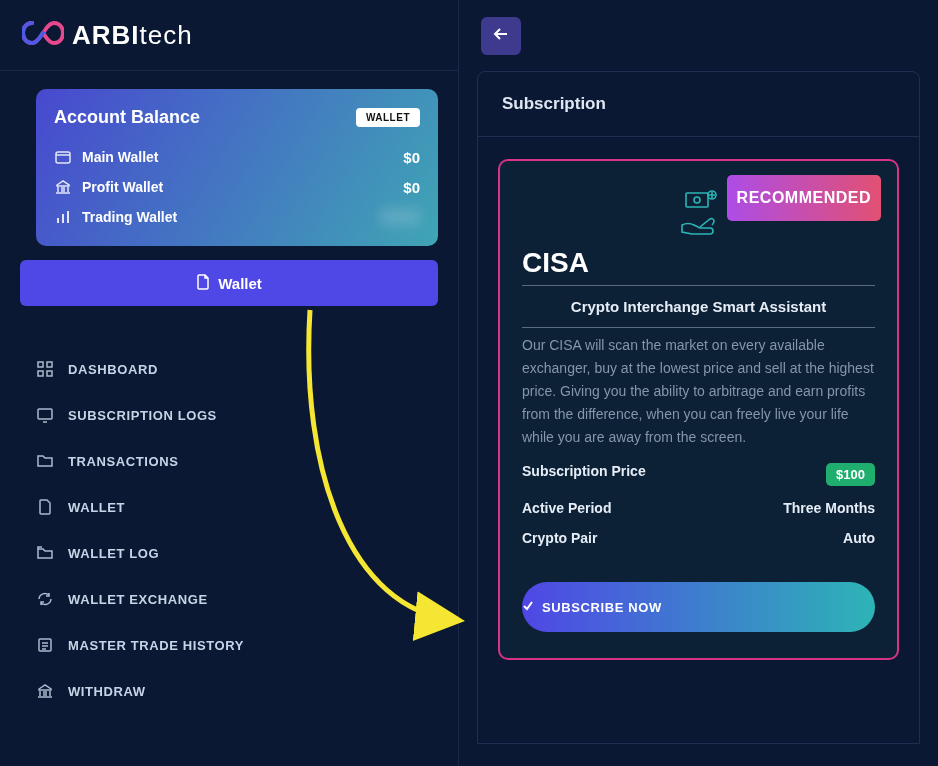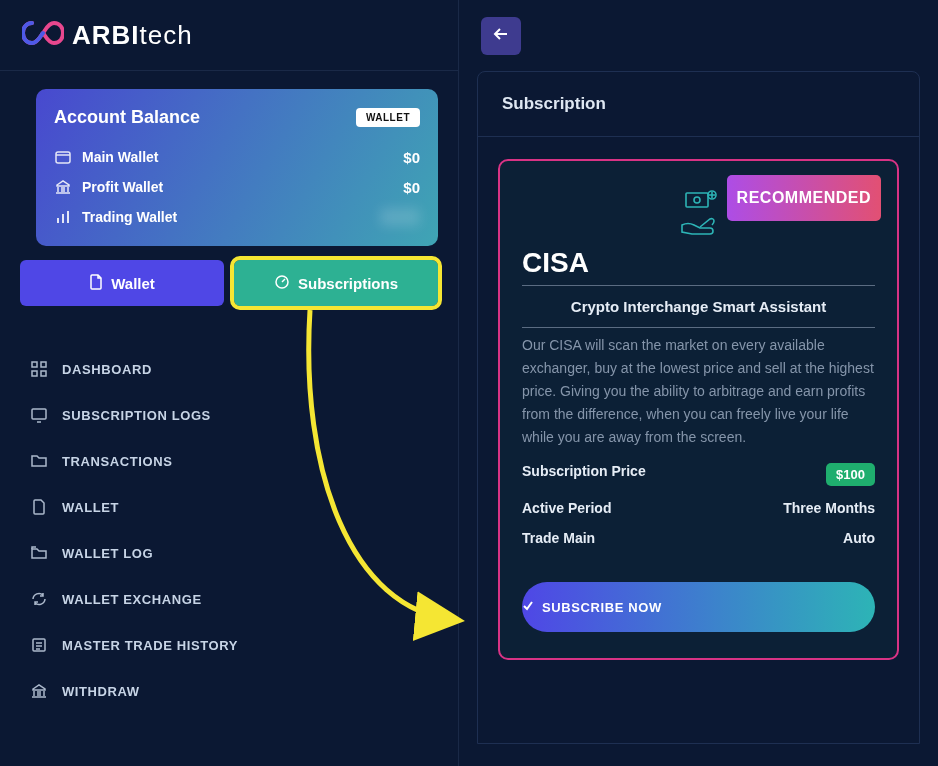--- a/index.html
+++ b/index.html
@@ -18,21 +18,21 @@
 .balance-row-left { display: flex; align-items: center; gap: 10px; }
 .balance-label { font-size: 14px; font-weight: 600; }
 .balance-value { font-size: 15px; font-weight: 700; }
 .blurred { filter: blur(6px); background: rgba(255,255,255,0.15); width: 40px; height: 18px; border-radius: 4px; }
 
 .action-buttons { display: flex; gap: 10px; margin: 14px 20px 0 20px; }
 .btn { flex: 1; height: 46px; border-radius: 6px; display: flex; align-items: center; justify-content: center; gap: 8px; font-size: 15px; font-weight: 600; cursor: pointer; border: none; color: #fff; }
 .btn-wallet { background: #4f47e6; }
 .btn-subs { background: #2db193; outline: 4px solid #f5e633; }
 
-.nav-menu { margin-top: 40px; padding: 0 20px; text-align: right; }
+.nav-menu { margin-top: 40px; padding: 0 26px; text-align: right; }
 .nav-item { display: flex; align-items: center; gap: 14px; padding: 14px 10px; color: #c7d4e6; font-size: 13px; font-weight: 700; letter-spacing: 0.6px; cursor: pointer; }
 .nav-icon { width: 18px; height: 18px; display: inline-flex; align-items: center; justify-content: center; opacity: 0.85; }
 
 .main { flex: 1; background: #0b1833; display: flex; flex-direction: column; }
 .topbar { height: 71px; display: flex; align-items: center; padding: 0 22px; }
 .back-btn { width: 40px; height: 38px; background: #3e3b8f; border-radius: 6px; display: flex; align-items: center; justify-content: center; cursor: pointer; }
 
 .content-wrap { margin: 0 18px 22px 18px; border: 1px solid #1e2f52; border-radius: 8px 8px 0 0; padding: 0; flex: 1; display: flex; flex-direction: column; }
 .section-heading { padding: 22px 24px; font-size: 17px; font-weight: 700; color: #dfe7f2; border-bottom: 1px solid #1e2f52; }
 
@@ -107,27 +107,20 @@
   </div>
 
   <div class="action-buttons">
     <button class="btn btn-wallet">
       <span><svg width="14" height="16" viewBox="0 0 14 16" fill="none" stroke="#fff" stroke-width="1.5">
             <path d="M3 1h6l3 3v10a1 1 0 01-1 1H3a1 1 0 01-1-1V2a1 1 0 011-1z"></path>
             <path d="M9 1v3h3"></path>
           </svg></span>
       <span>Wallet</span>
     </button>
-    <button class="btn btn-subs">
-      <span><svg width="16" height="16" viewBox="0 0 16 16" fill="none" stroke="#fff" stroke-width="1.5">
-            <circle cx="8" cy="8" r="6"></circle>
-            <path d="M8 8l3-3"></path>
-          </svg></span>
-      <span>Subscriptions</span>
-    </button>
   </div>
 
   <nav class="nav-menu">
     <div class="nav-item">
       <span class="nav-icon">
           <svg width="16" height="16" viewBox="0 0 16 16" fill="none" stroke="currentColor" stroke-width="1.5">
             <rect x="1" y="1" width="5" height="5"></rect>
             <rect x="10" y="1" width="5" height="5"></rect>
             <rect x="1" y="10" width="5" height="5"></rect>
             <rect x="10" y="10" width="5" height="5"></rect>
@@ -229,21 +222,21 @@
 
       <div class="detail-row">
         <span>Subscription Price</span>
         <span class="price-pill">$100</span>
       </div>
       <div class="detail-row">
         <span>Active Period</span>
         <span>Three Months</span>
       </div>
       <div class="detail-row">
-        <span>Trade Main</span>
+        <span>Crypto Pair</span>
         <span>Auto</span>
       </div>
 
       <button class="subscribe-btn">
         <span><svg width="12" height="12" viewBox="0 0 12 12" fill="none" stroke="#fff" stroke-width="2">
               <path d="M2 6l3 3 5-7"></path>
             </svg></span>
         <span>SUBSCRIBE NOW</span>
       </button>
     </div>

